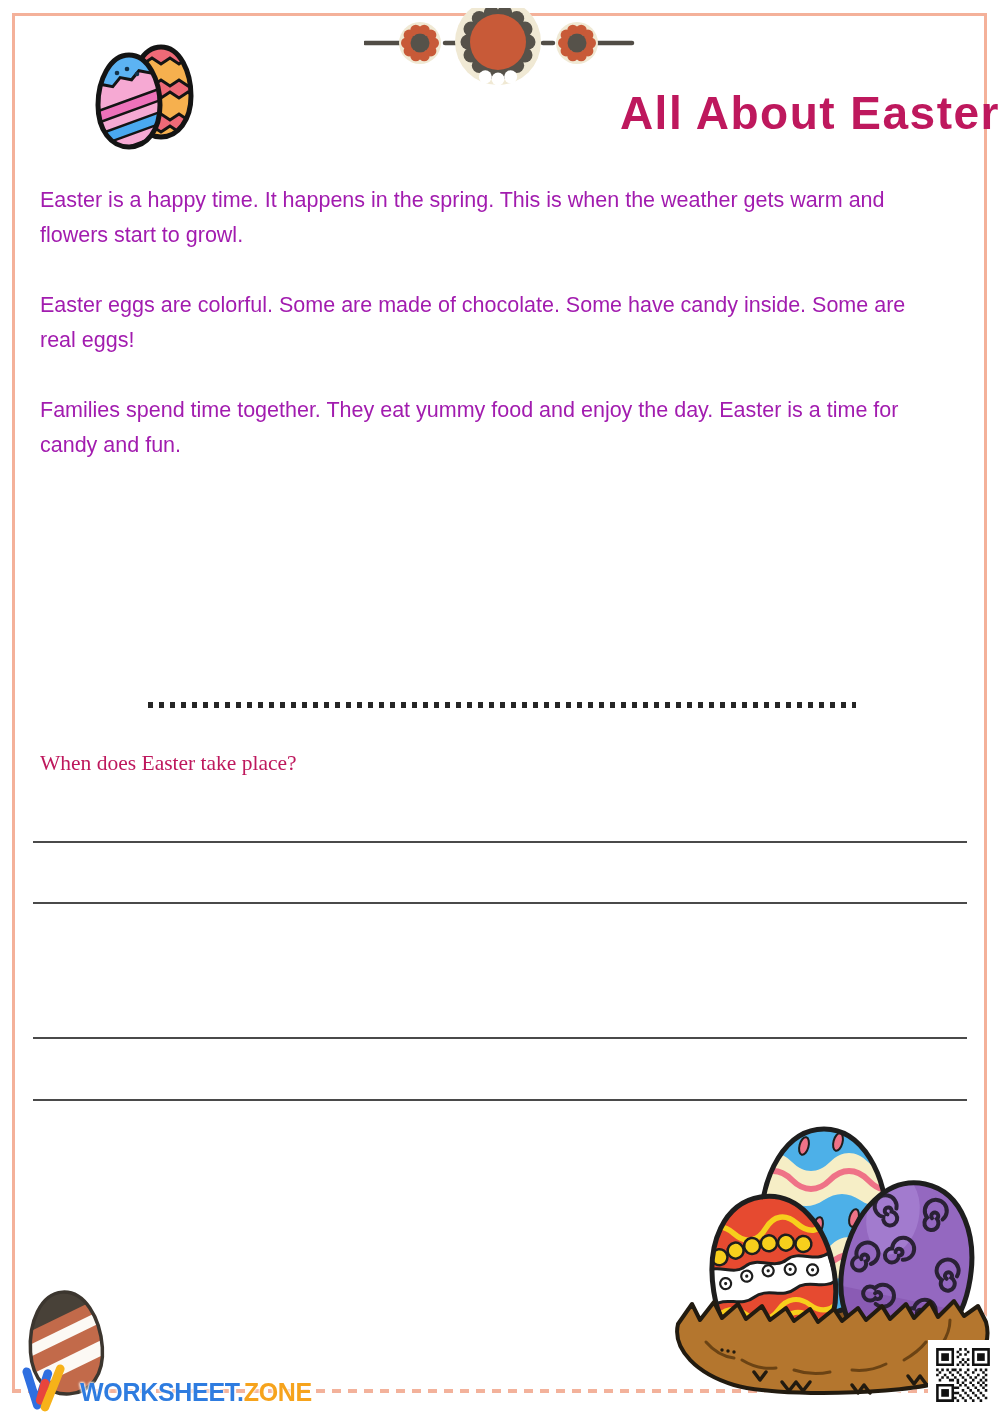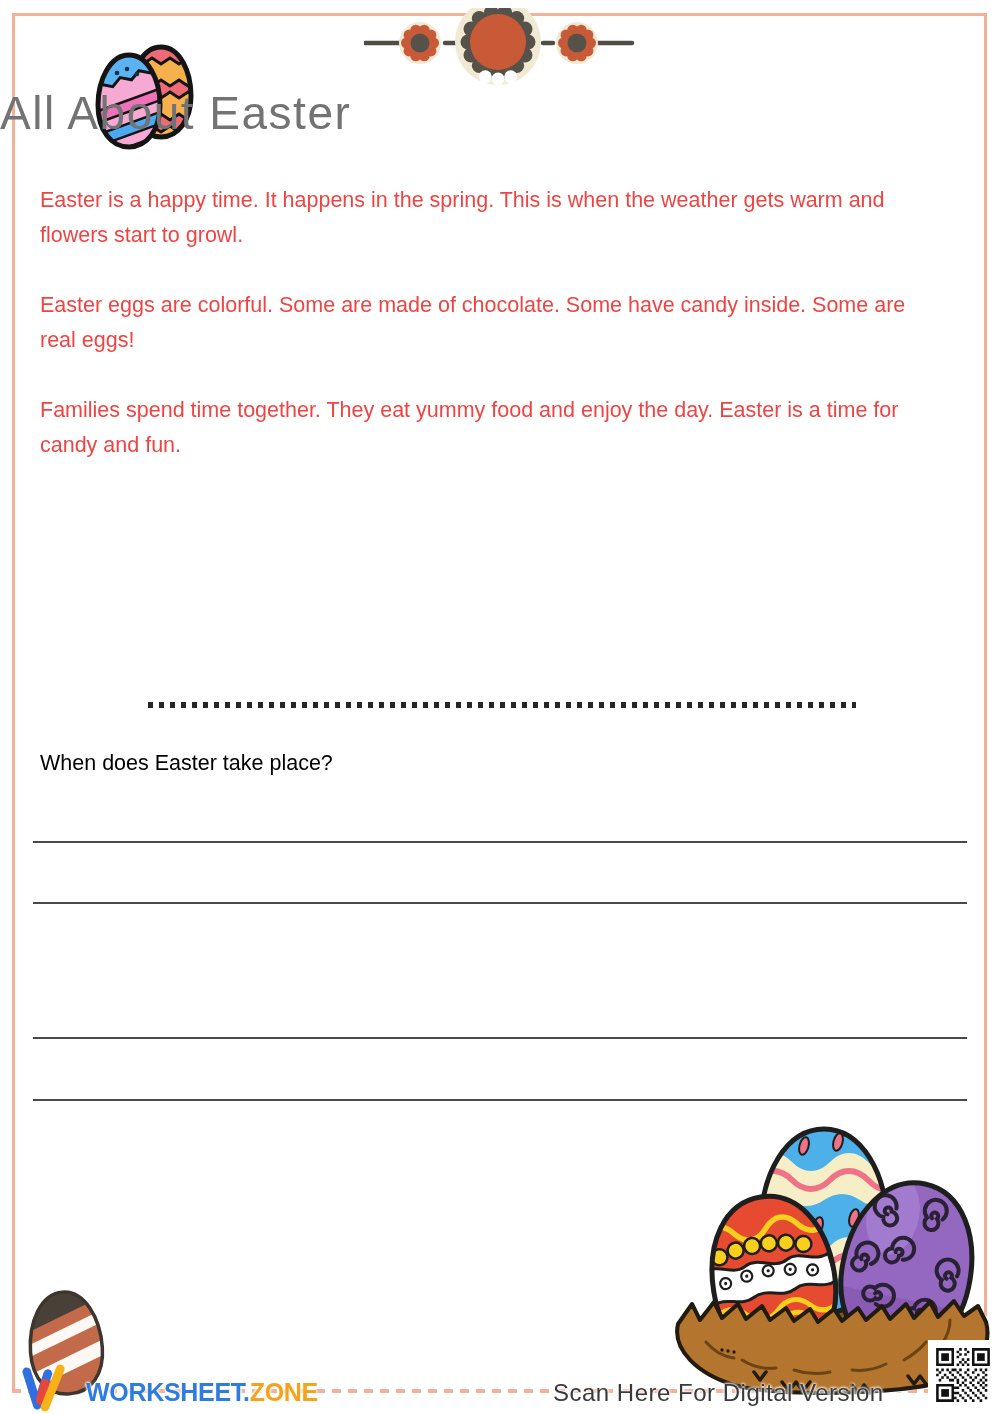--- a/index.html
+++ b/index.html
@@ -7,52 +7,52 @@
     position:relative;width:1000px;height:1414px;background:#ffffff;
     font-family:"Liberation Sans",sans-serif;overflow:hidden;
   }
   .frame{
     position:absolute;left:12px;top:13px;width:975px;height:1377px;
     border:3px solid #f4b19a;border-bottom:none;box-sizing:border-box;z-index:1;
   }
   .ornament{position:absolute;left:364px;top:8px;z-index:2;}
   .top-eggs{position:absolute;left:85px;top:36px;z-index:2;}
   .title{
-    position:absolute;left:0;top:86px;width:100%;text-align:left;
-    font-size:46px;font-weight:400;letter-spacing:1.5px;color:#737373;z-index:2;
+    position:absolute;left:0;top:86px;width:100%;text-align:right;
+    font-size:46px;font-weight:700;letter-spacing:1.5px;color:#be185d;z-index:2;
   }
   .body-text{
     position:absolute;left:40px;top:183px;width:900px;z-index:2;
-    font-size:21.5px;line-height:35px;color:#ef4444;
+    font-size:21.5px;line-height:35px;color:#a21caf;
   }
   .body-text p{margin:0 0 35px 0;}
   .dotted-divider{
     position:absolute;left:148px;top:702px;width:708px;height:6px;z-index:2;
     background:repeating-linear-gradient(90deg,#262626 0 5px,transparent 5px 11px);
   }
   .question{
-    position:absolute;left:40px;width:900px;font-size:21.5px;color:#000000;z-index:2;
+    position:absolute;left:40px;width:900px;font-size:21.5px;color:#be185d;z-index:2;font-family:Liberation Serif, serif;
   }
   .q1{top:751px;} .q2{top:949px;}
   .answer-line{
     position:absolute;left:33px;width:934px;height:0;
     border-top:2px solid #4a4a4a;z-index:2;cursor:text;
   }
   .al1{top:841px;} .al2{top:902px;} .al3{top:1037px;} .al4{top:1099px;}
   .nest{position:absolute;left:666px;top:1104px;z-index:3;}
   .bottom-egg{position:absolute;left:12px;top:1284px;z-index:3;}
   .footer-dash{
     position:absolute;left:12px;top:1389px;width:976px;height:4px;z-index:2;
     background:repeating-linear-gradient(90deg,#f3b29b 0 9px,transparent 9px 16px);
   }
   .brand{
     position:absolute;left:22px;top:1362px;z-index:4;display:flex;align-items:center;
   }
   .brand-text{
-    margin-left:20px;font-size:25px;font-weight:bold;letter-spacing:-0.3px;
+    margin-left:14px;font-size:25px;font-weight:bold;letter-spacing:-0.3px;
     text-shadow:0 0 3px #fff,0 0 3px #fff,0 0 3px #fff;white-space:nowrap;
     padding-top:10px;
   }
   .brand-blue{color:#2e7ce0;} .brand-orange{color:#f6a31c;}
   .scan-label{
     position:absolute;left:553px;top:1379px;z-index:4;font-size:24px;color:#3a3a3a;
     letter-spacing:0.5px;text-shadow:0 0 3px #fff,0 0 3px #fff,0 0 3px #fff;
     white-space:nowrap;
   }
   .qr{
@@ -323,21 +323,20 @@
         <path d="M5,10 L16,45 L27,12" stroke="#2f6fe0" stroke-width="9"></path>
         <path d="M24,22 L19,40" stroke="#e8453c" stroke-width="9"></path>
         <path d="M40,7 L24,47" stroke="#f7b219" stroke-width="9"></path>
       </g>
     </svg>
     <div class="brand-text">
       <span class="brand-blue">WORKSHEET</span><span class="brand-blue">.</span><span class="brand-orange">ZONE</span>
     </div>
   </div>
 
-  <div class="scan-label">Scan Here For Digital Version</div>
 
   <div class="qr">
     <svg width="64" height="64" viewBox="0 0 25 25">
       <rect x="0" y="0" width="25" height="25" fill="#ffffff"></rect>
       <g fill="#111111">
         <path fill-rule="evenodd" d="M2,2h7v7h-7z M3,3h5v5h-5z"></path>
         <rect x="4" y="4" width="3" height="3"></rect>
         <path fill-rule="evenodd" d="M16,2h7v7h-7z M17,3h5v5h-5z"></path>
         <rect x="18" y="4" width="3" height="3"></rect>
         <path fill-rule="evenodd" d="M2,16h7v7h-7z M3,17h5v5h-5z"></path>

